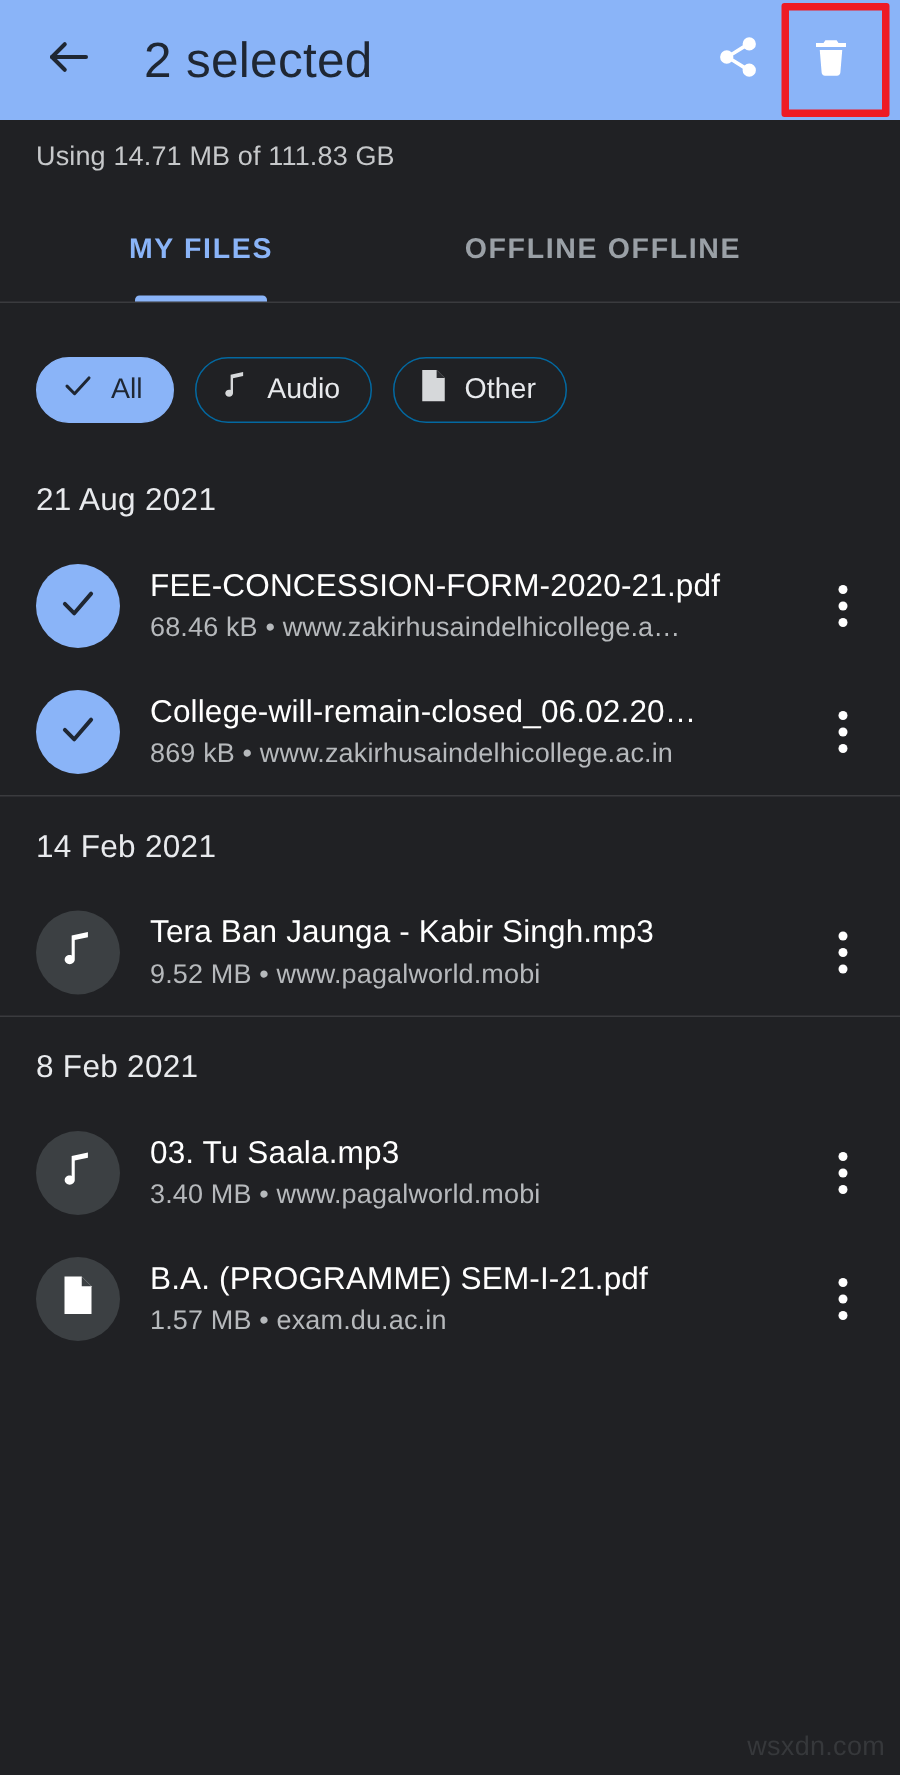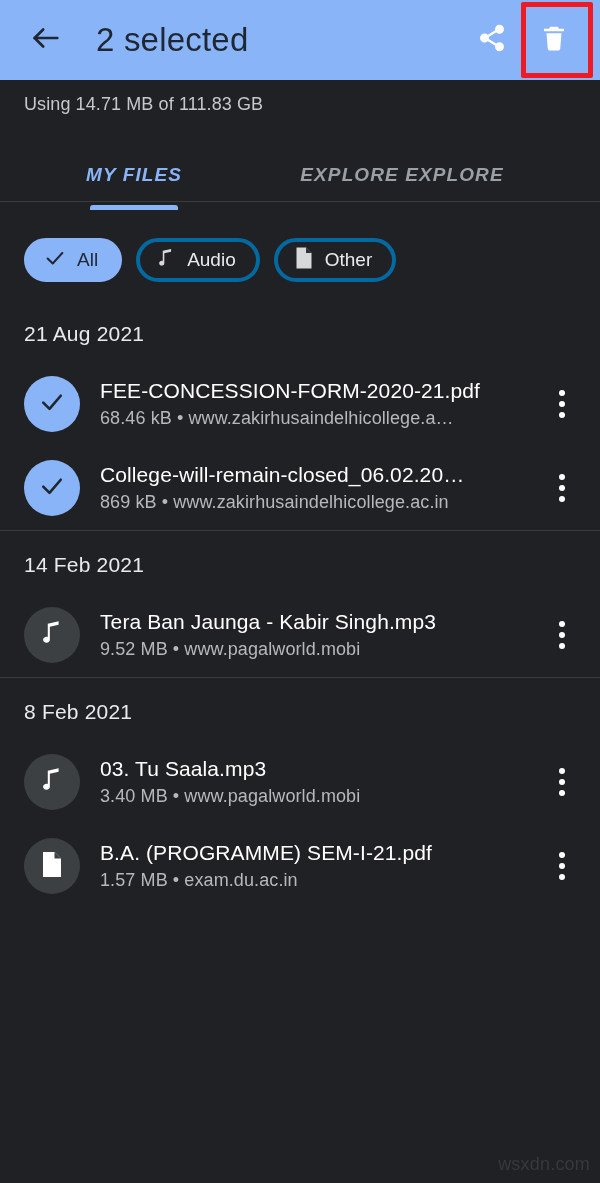--- a/index.html
+++ b/index.html
@@ -40,23 +40,22 @@
   }
 
   
   .storage {
     position:absolute; left:24px; top:94px;
     font-size:18px; color:#c6c8ca; letter-spacing:.1px;
   }
 
   
   .tabs {
-    position:absolute; left:0; top:148px; width:536px; height:62px;
+    position:absolute; left:0; top:140px; width:536px; height:62px;
     display:flex;
-    font-style:italic;
   }
   .tab {
     flex:1 1 50%; display:flex; align-items:flex-start; justify-content:center;
     position:relative; padding-top:16px;
   }
   .tab-label {
     font-size:19px; font-weight:bold; letter-spacing:1.1px; color:#9aa0a6;
   }
   .tab.active .tab-label { color:#8ab4f8; }
   .tab-indicator {
@@ -69,21 +68,21 @@
   }
 
   
   .chips {
     position:absolute; left:24px; top:238px;
     display:flex; align-items:center; gap:14px;
   }
   .chip {
     height:44px; border-radius:22px; display:flex; align-items:center;
     padding:0 20px 0 16px; gap:11px;
-    border:4px solid #0369a1; color:#e8eaed; font-size:19px;
+    border:1px solid #0369a1; color:#e8eaed; font-size:19px;
     background:transparent; white-space:nowrap;
   }
   .chip.selected {
     background:#8ab4f8; border-color:#8ab4f8; color:#1f2733;
   }
 
   
   .list { position:absolute; left:0; top:300px; width:600px; }
   .date-header {
     font-size:21px; color:#e8eaed; padding:22px 0 16px 24px; letter-spacing:.2px;
@@ -159,21 +158,21 @@
   </div>
 
   <div class="storage">Using 14.71 MB of 111.83 GB</div>
 
   <div class="tabs">
     <div class="tab active">
       <span class="tab-label">MY FILES</span>
       <span class="tab-indicator"></span>
     </div>
     <div class="tab">
-      <span class="tab-label">EXPLORE EXPLORE</span>
+      <span class="tab-label">OFFLINE OFFLINE</span>
     </div>
   </div>
   <div class="tabs-rule"></div>
 
   <div class="chips">
     <div class="chip selected">
       <span>
         <svg width="22" height="22" viewBox="0 0 24 24" fill="none" stroke="#1f2733" stroke-width="2.2" stroke-linecap="round" stroke-linejoin="round">
           <polyline points="4,12.5 9.5,18 20,6.5"></polyline>
         </svg>

